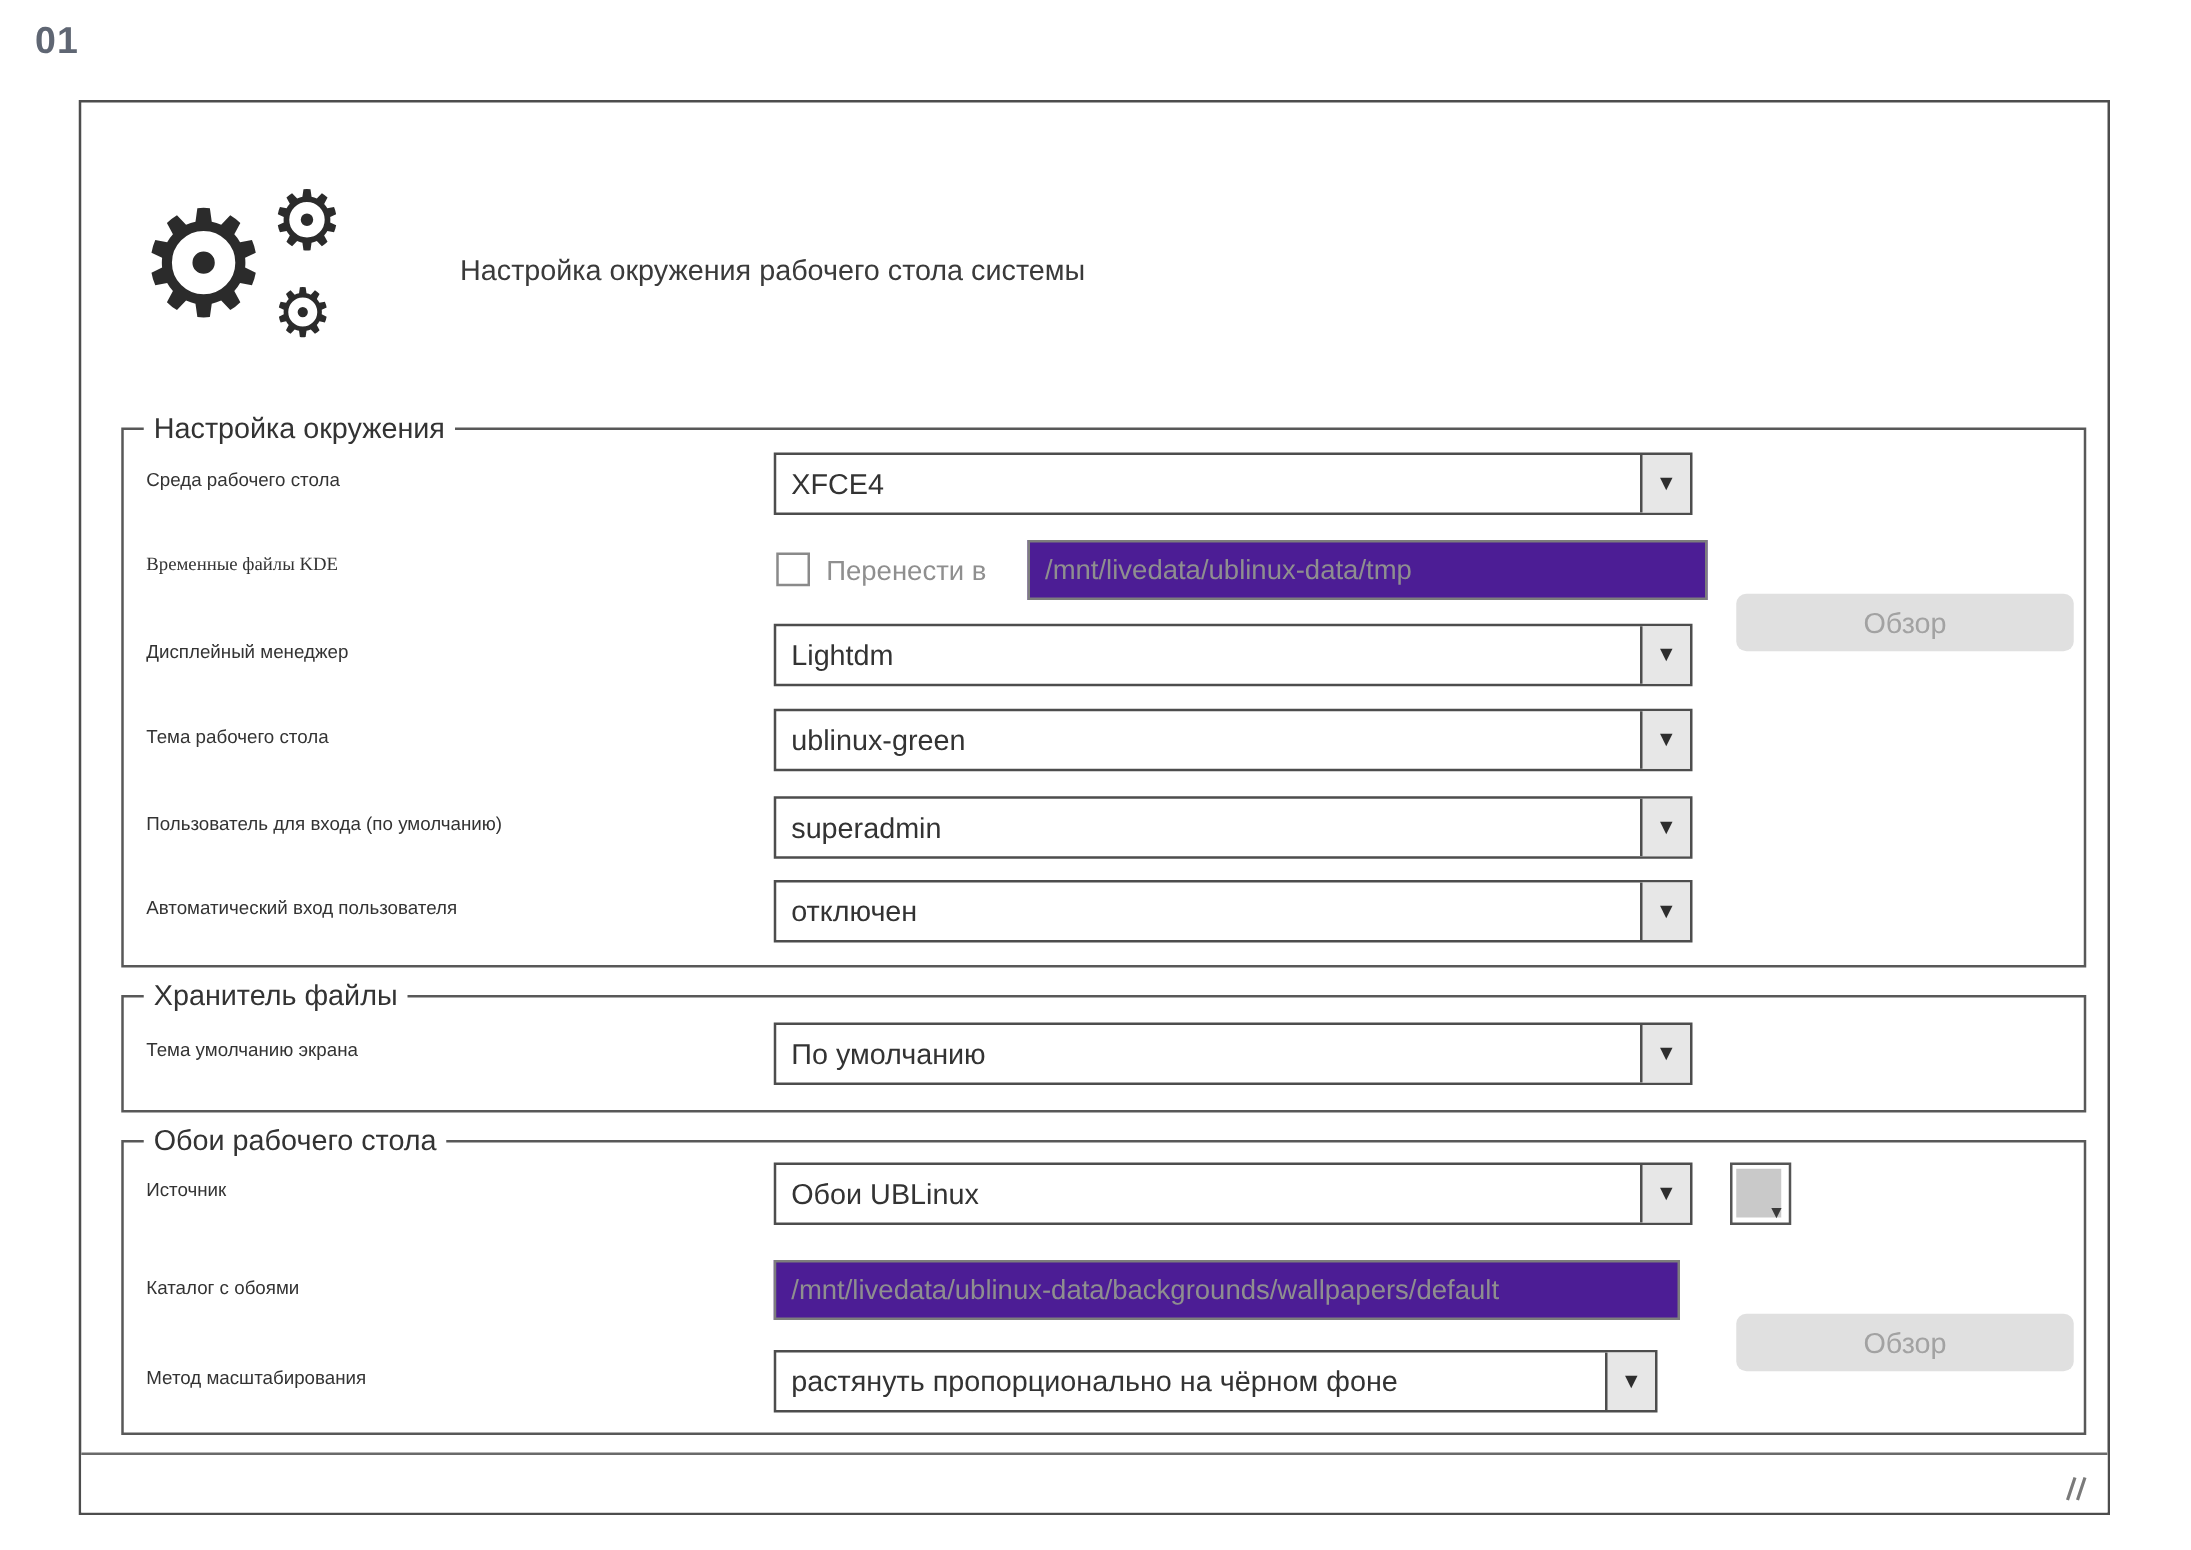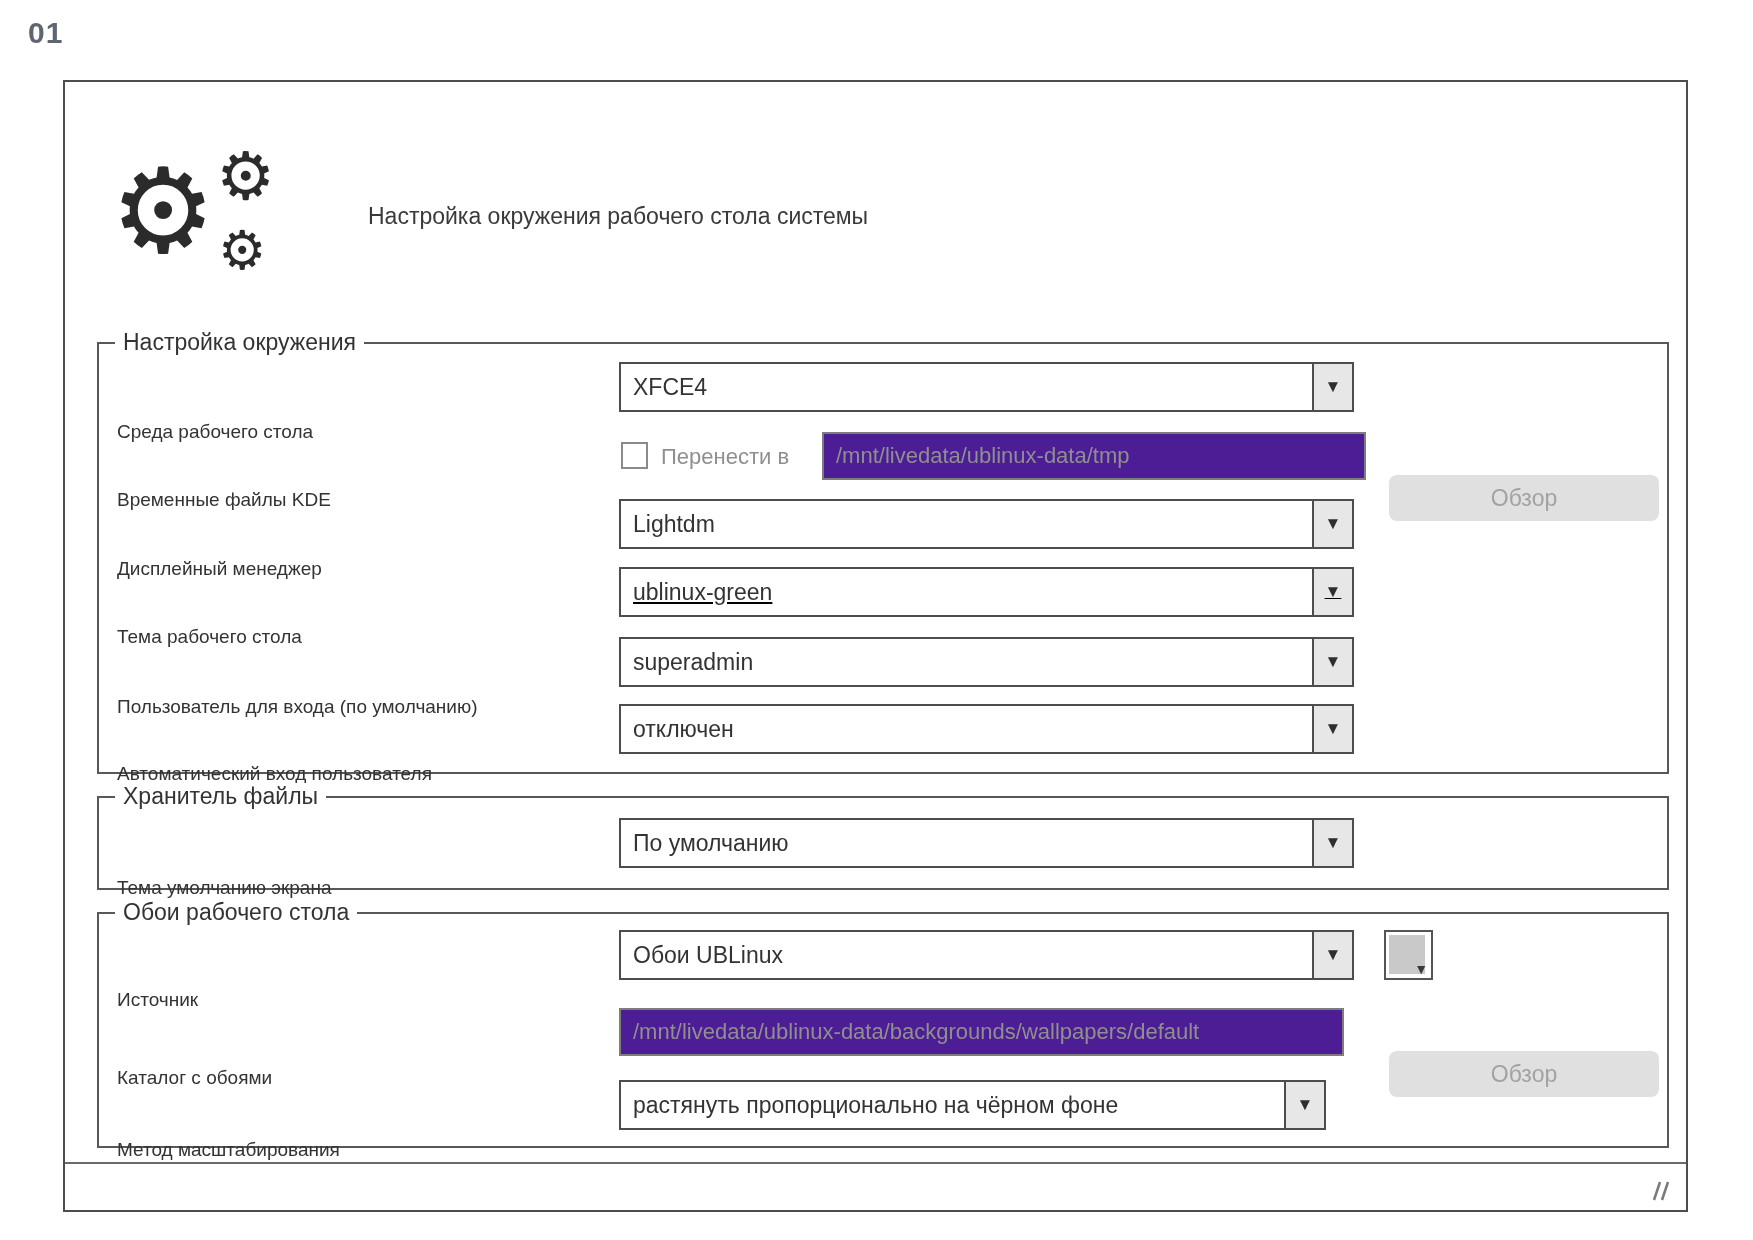--- a/index.html
+++ b/index.html
@@ -29,21 +29,21 @@
   .gear-small  { font-size: 54px;  left: 108px; top: 80px; }
   .app-caption { font-size: 23px; color: #3a3a3a; margin-left: 58px; margin-top: -6px; white-space: nowrap; }
 
   .groupbox { position: absolute; left: 32px; width: 1572px; border: 2px solid #585858; }
   .group-env        { top: 260px; height: 432px; padding-left: 32px; }
   .group-screensaver{ top: 714px; height:  94px; }
   .group-wallpaper  { top: 830px; height: 236px; }
   .legend { position: absolute; top: -15px; left: 16px; background: #ffffff;
     padding: 0 8px; font-size: 23px; color: #333; white-space: nowrap; }
 
-  .row-label { position: absolute; font-size: 19px; color: #333; white-space: nowrap; left: 18px; margin-top: 45px; }
+  .row-label { position: absolute; font-size: 15px; color: #333; white-space: nowrap; left: 18px; }
 
   .combo { position: absolute; height: 50px; border: 2px solid #4d4d4d; background: #fff;
     display: flex; align-items: stretch; }
   .combo-value { flex: 1; font-size: 23px; color: #333; display: flex; align-items: center;
     padding-left: 12px; white-space: nowrap; overflow: hidden; }
   .combo-arrow { width: 40px; background: #e7e7e7; border-left: 2px solid #4d4d4d;
     display: flex; align-items: center; justify-content: center;
     font-size: 17px; color: #2e2e2e; }
 
   .text-input { position: absolute; height: 48px; border: 2px solid #7d7d7d; background: #4c1d95;
@@ -88,34 +88,34 @@
 
   <div class="groupbox group-env">
     <span class="legend">Настройка окружения</span>
 
     <span class="row-label" style="top:32px;">Среда рабочего стола</span>
     <div class="combo" style="left:520px; top:18px; width:735px;">
       <span class="combo-value">XFCE4</span>
       <span class="combo-arrow">▼</span>
     </div>
 
-    <span class="row-label" style="top:100px;">Временные файлы KDE</span>
+    <span class="row-label" style="top:100px;font-family:Liberation Serif, serif;">Временные файлы KDE</span>
     <div class="checkbox" style="left:522px; top:98px;"></div>
     <span class="checkbox-label" style="left:562px; top:100px;">Перенести в</span>
     <div class="text-input" style="left:723px; top:88px; width:544px;">/mnt/livedata/ublinux-data/tmp</div>
     <button class="browse-btn" style="left:1290px; top:89px;">Обзор</button>
 
     <span class="row-label" style="top:169px;">Дисплейный менеджер</span>
     <div class="combo" style="left:520px; top:155px; width:735px;">
       <span class="combo-value">Lightdm</span>
       <span class="combo-arrow">▼</span>
     </div>
 
     <span class="row-label" style="top:237px;">Тема рабочего стола</span>
-    <div class="combo" style="left:520px; top:223px; width:735px;text-decoration:underline;">
+    <div class="combo" style="left:520px; top:223px; width:735px;">
       <span class="combo-value">ublinux-green</span>
       <span class="combo-arrow">▼</span>
     </div>
 
     <span class="row-label" style="top:307px;">Пользователь для входа (по умолчанию)</span>
     <div class="combo" style="left:520px; top:293px; width:735px;">
       <span class="combo-value">superadmin</span>
       <span class="combo-arrow">▼</span>
     </div>
 

